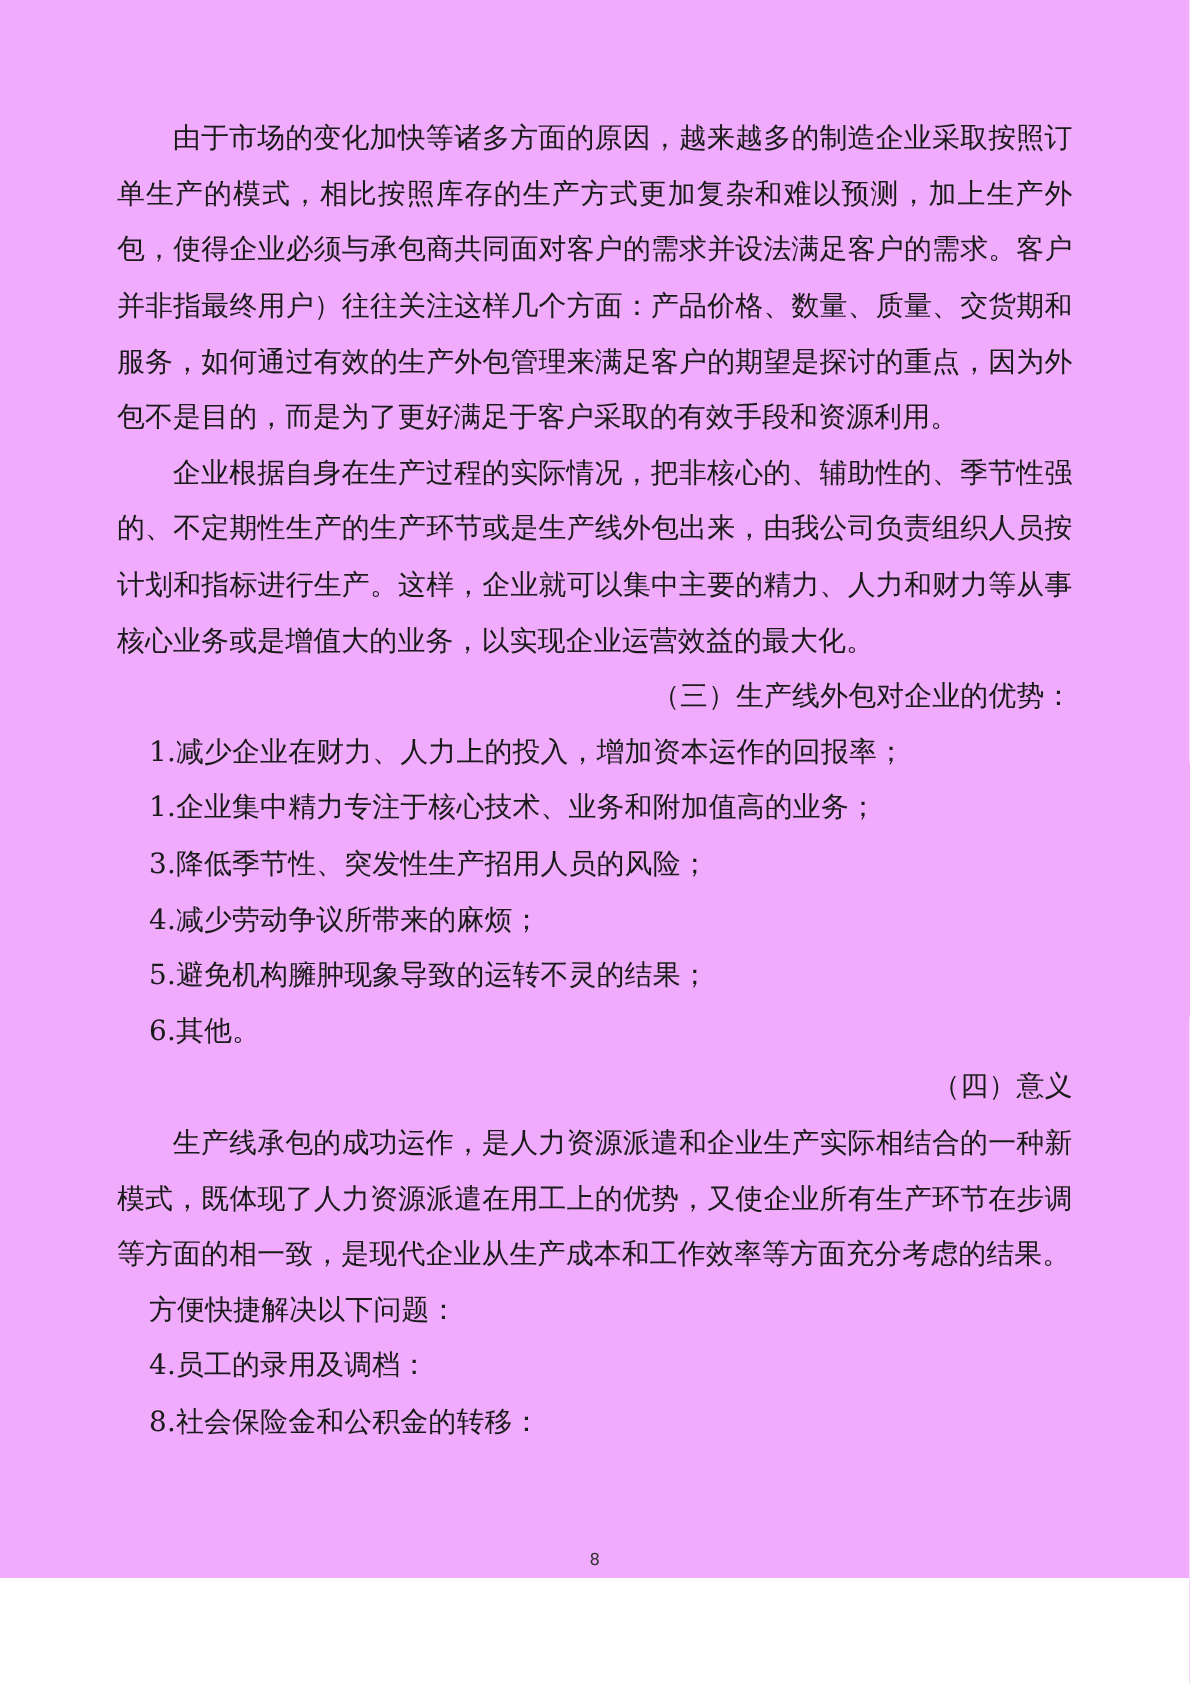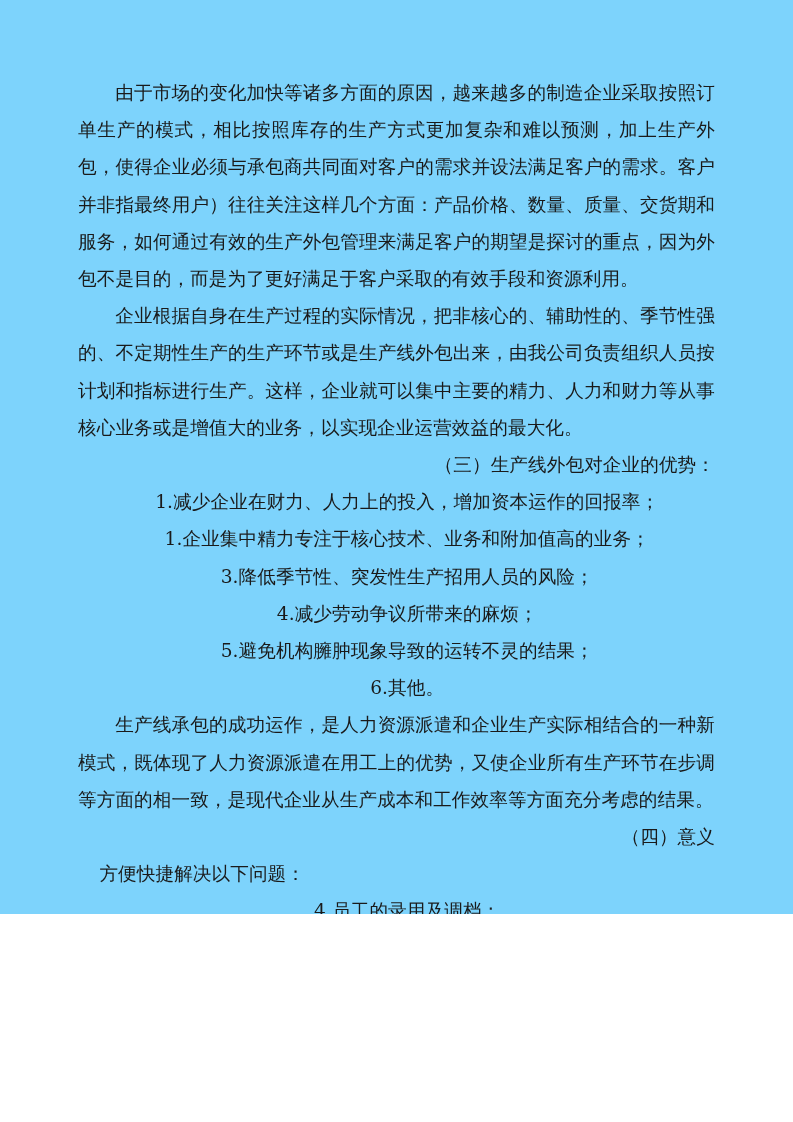--- a/index.html
+++ b/index.html
@@ -4,22 +4,22 @@
 <title>Document Page 8</title>
 <style>
   html, body {
     margin: 0;
     padding: 0;
     background: #ffffff;
   }
   .page {
     position: relative;
     width: 793px;
-    height: 914px;
-    background: #7dd3fc;
+    height: 1052px;
+    background: #f0abfc;
     overflow: hidden;
     box-sizing: border-box;
   }
   .text-column {
     position: absolute;
     left: 78px;
     top: 74px;
     width: 637px;
   }
   .line-block {
@@ -38,21 +38,21 @@
     text-indent: 2em;
   }
   
   .heading-line {
     text-indent: 1em;
     text-align: right;
   }
   
   .list-item {
     text-indent: 1.15em;
-    text-align: center;
+    text-align: left;
   }
   
   .plain-line {
     text-indent: 1.15em;
     text-align: left;
   }
   .page-number {
     position: absolute;
     left: 0;
     right: 0;
@@ -72,22 +72,22 @@
   <div class="text-column">
       <p class="line-block para">由于市场的变化加快等诸多方面的原因，越来越多的制造企业采取按照订单生产的模式，相比按照库存的生产方式更加复杂和难以预测，加上生产外包，使得企业必须与承包商共同面对客户的需求并设法满足客户的需求。客户并非指最终用户）往往关注这样几个方面：产品价格、数量、质量、交货期和服务，如何通过有效的生产外包管理来满足客户的期望是探讨的重点，因为外包不是目的，而是为了更好满足于客户采取的有效手段和资源利用。</p>
       <p class="line-block para">企业根据自身在生产过程的实际情况，把非核心的、辅助性的、季节性强的、不定期性生产的生产环节或是生产线外包出来，由我公司负责组织人员按计划和指标进行生产。这样，企业就可以集中主要的精力、人力和财力等从事核心业务或是增值大的业务，以实现企业运营效益的最大化。</p>
       <p class="line-block heading-line">（三）生产线外包对企业的优势：</p>
       <p class="line-block list-item">1.减少企业在财力、人力上的投入，增加资本运作的回报率；</p>
       <p class="line-block list-item">1.企业集中精力专注于核心技术、业务和附加值高的业务；</p>
       <p class="line-block list-item">3.降低季节性、突发性生产招用人员的风险；</p>
       <p class="line-block list-item">4.减少劳动争议所带来的麻烦；</p>
       <p class="line-block list-item">5.避免机构臃肿现象导致的运转不灵的结果；</p>
       <p class="line-block list-item">6.其他。</p>
+      <p class="line-block heading-line">（四）意义</p>
       <p class="line-block para">生产线承包的成功运作，是人力资源派遣和企业生产实际相结合的一种新模式，既体现了人力资源派遣在用工上的优势，又使企业所有生产环节在步调等方面的相一致，是现代企业从生产成本和工作效率等方面充分考虑的结果。</p>
-      <p class="line-block heading-line">（四）意义</p>
       <p class="line-block plain-line">方便快捷解决以下问题：</p>
       <p class="line-block list-item">4.员工的录用及调档：</p>
       <p class="line-block list-item">8.社会保险金和公积金的转移：</p>
     </div>
 
   <div class="page-number">8</div>
 
 </div>
 
 </body></html>

